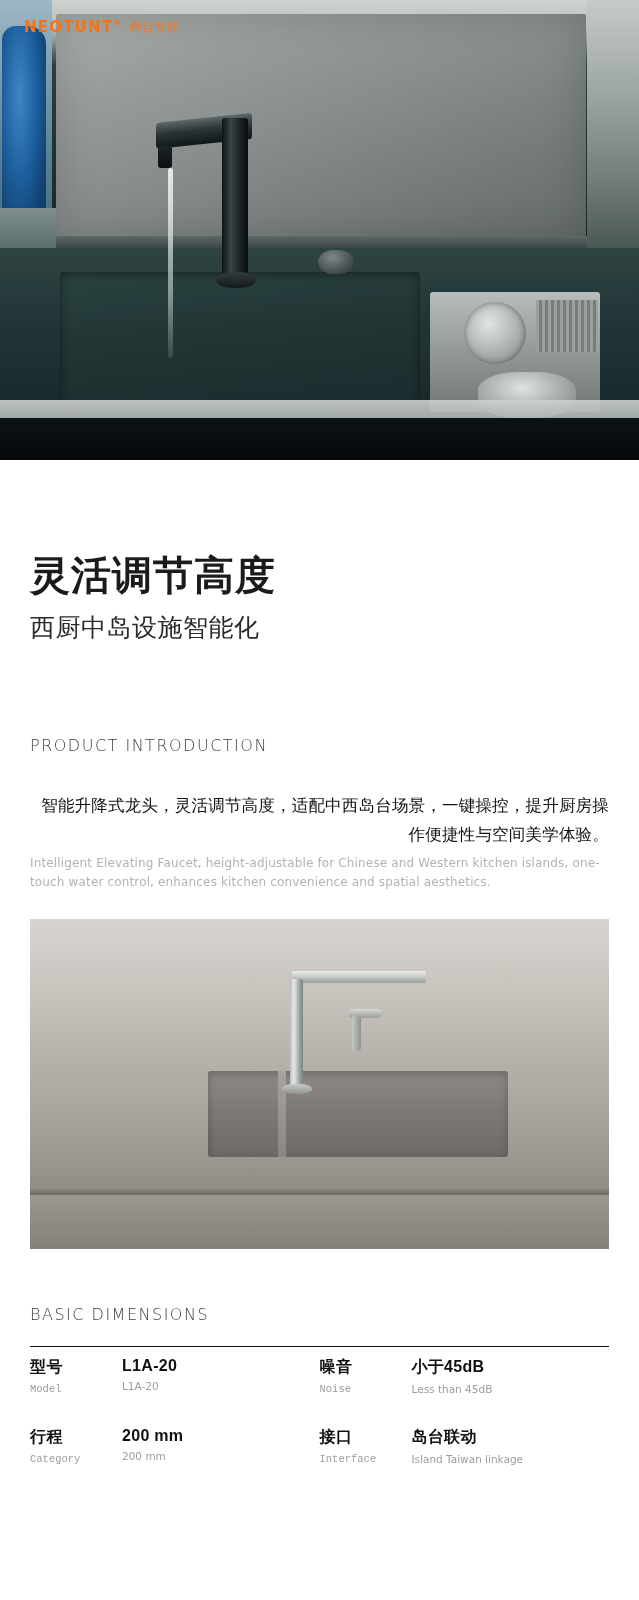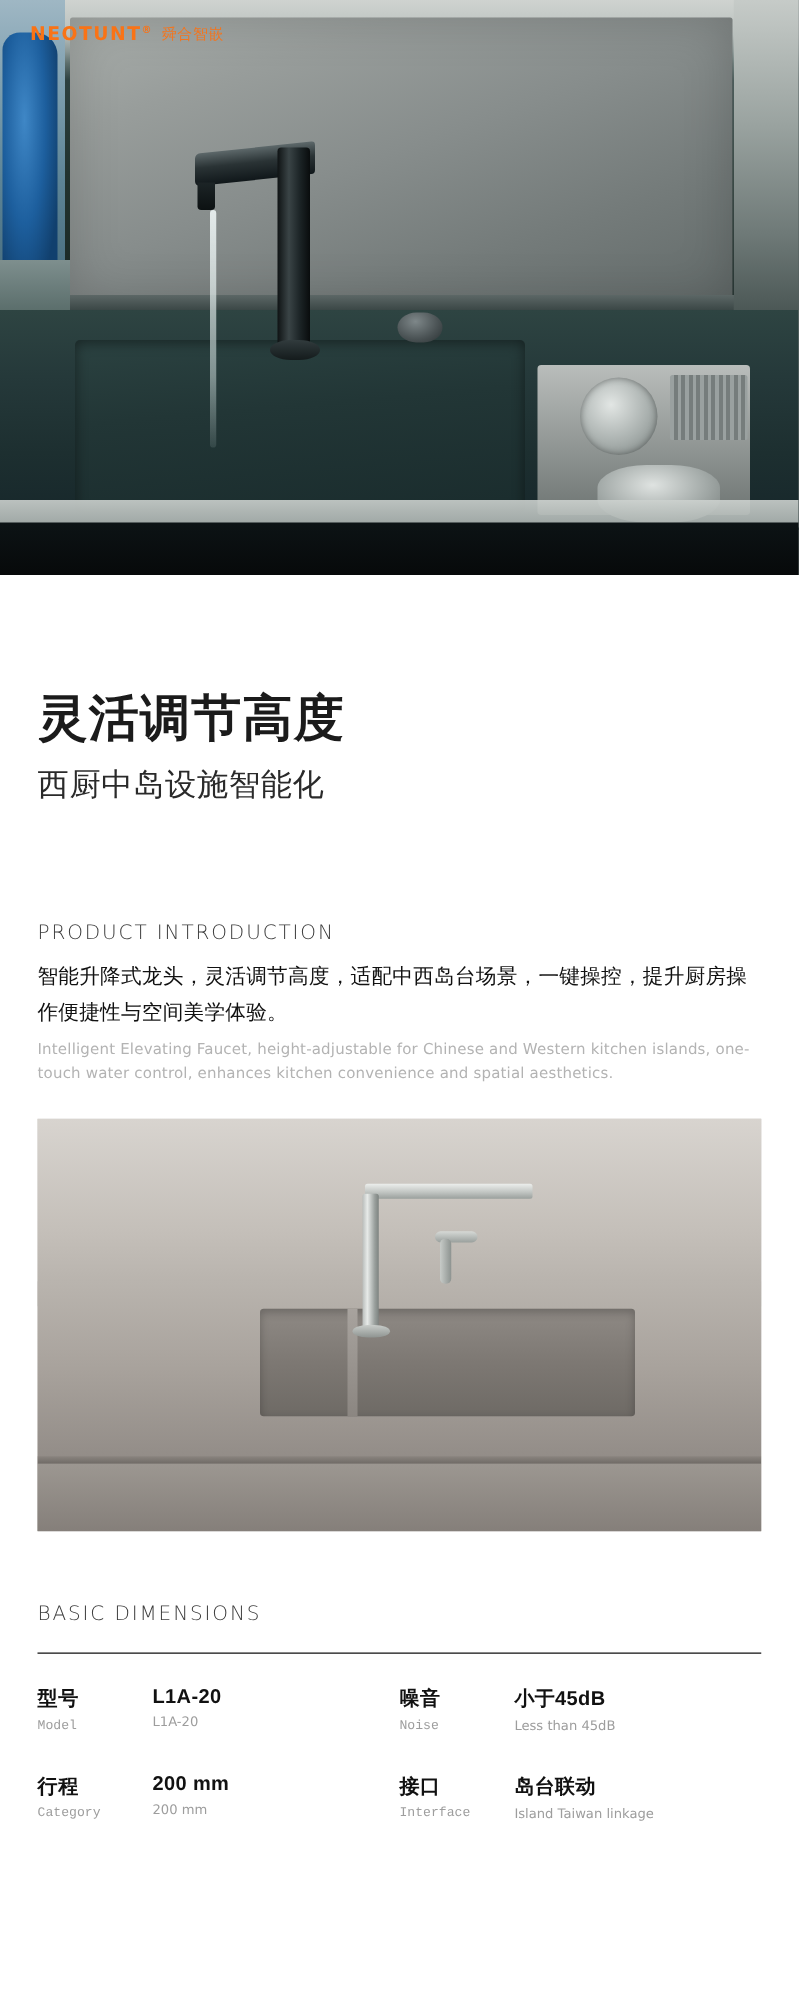--- a/index.html
+++ b/index.html
@@ -158,22 +158,22 @@
     font-size: 25px; color: #2a2a2a; letter-spacing: .5px; font-weight: 400;
   }
 
   
   .intro { padding: 92px 30px 0 30px; }
   .section-en {
     font-size: 16px; color: #3d3d3d; letter-spacing: 1.5px;
     font-family: "DejaVu Sans", sans-serif; font-weight: 300;
   }
   .intro-cn {
-    margin-top: 12px;
-    font-size: 16.5px; color: #111; line-height: 1.72; letter-spacing: .2px;
+    margin-top: 36px;
+    font-size: 16.5px; color: #111; line-height: 1.72; letter-spacing: .2px; text-align: right;
   }
   .intro-en {
     margin-top: 6px;
     font-size: 12px; color: #b3b3b3; line-height: 1.62; letter-spacing: .15px;
     font-family: "DejaVu Sans", sans-serif;
   }
 
   
   .photo2 {
     position: relative; margin: 26px 30px 0 30px; width: 579px; height: 330px;
@@ -231,21 +231,21 @@
     position: absolute; left: 0; top: 276px; width: 579px; height: 54px;
     background: linear-gradient(180deg,#9c9791 0%, #857f7a 100%);
   }
 
   
   .dims { padding: 56px 30px 0 30px; }
   .dims-rule {
     margin-top: 22px; height: 1px; background: #111; width: 579px;
   }
   .spec-grid {
-    margin-top: 26px;
+    margin-top: 10px;
     display: grid;
     grid-template-columns: 1fr 1fr;
     column-gap: 0px;
     row-gap: 32px;
   }
   .spec-item { display: flex; gap: 20px; }
   .spec-labels { width: 72px; }
   .spec-label-cn { font-size: 16px; color: #111; font-weight: 700; letter-spacing: .5px; }
   .spec-label-en { margin-top: 5px; font-size: 10.5px; color: #9d9d9d; font-family: Liberation Mono, monospace; }
   .spec-value-cn { font-size: 16px; color: #111; font-weight: 700; letter-spacing: .3px; }

